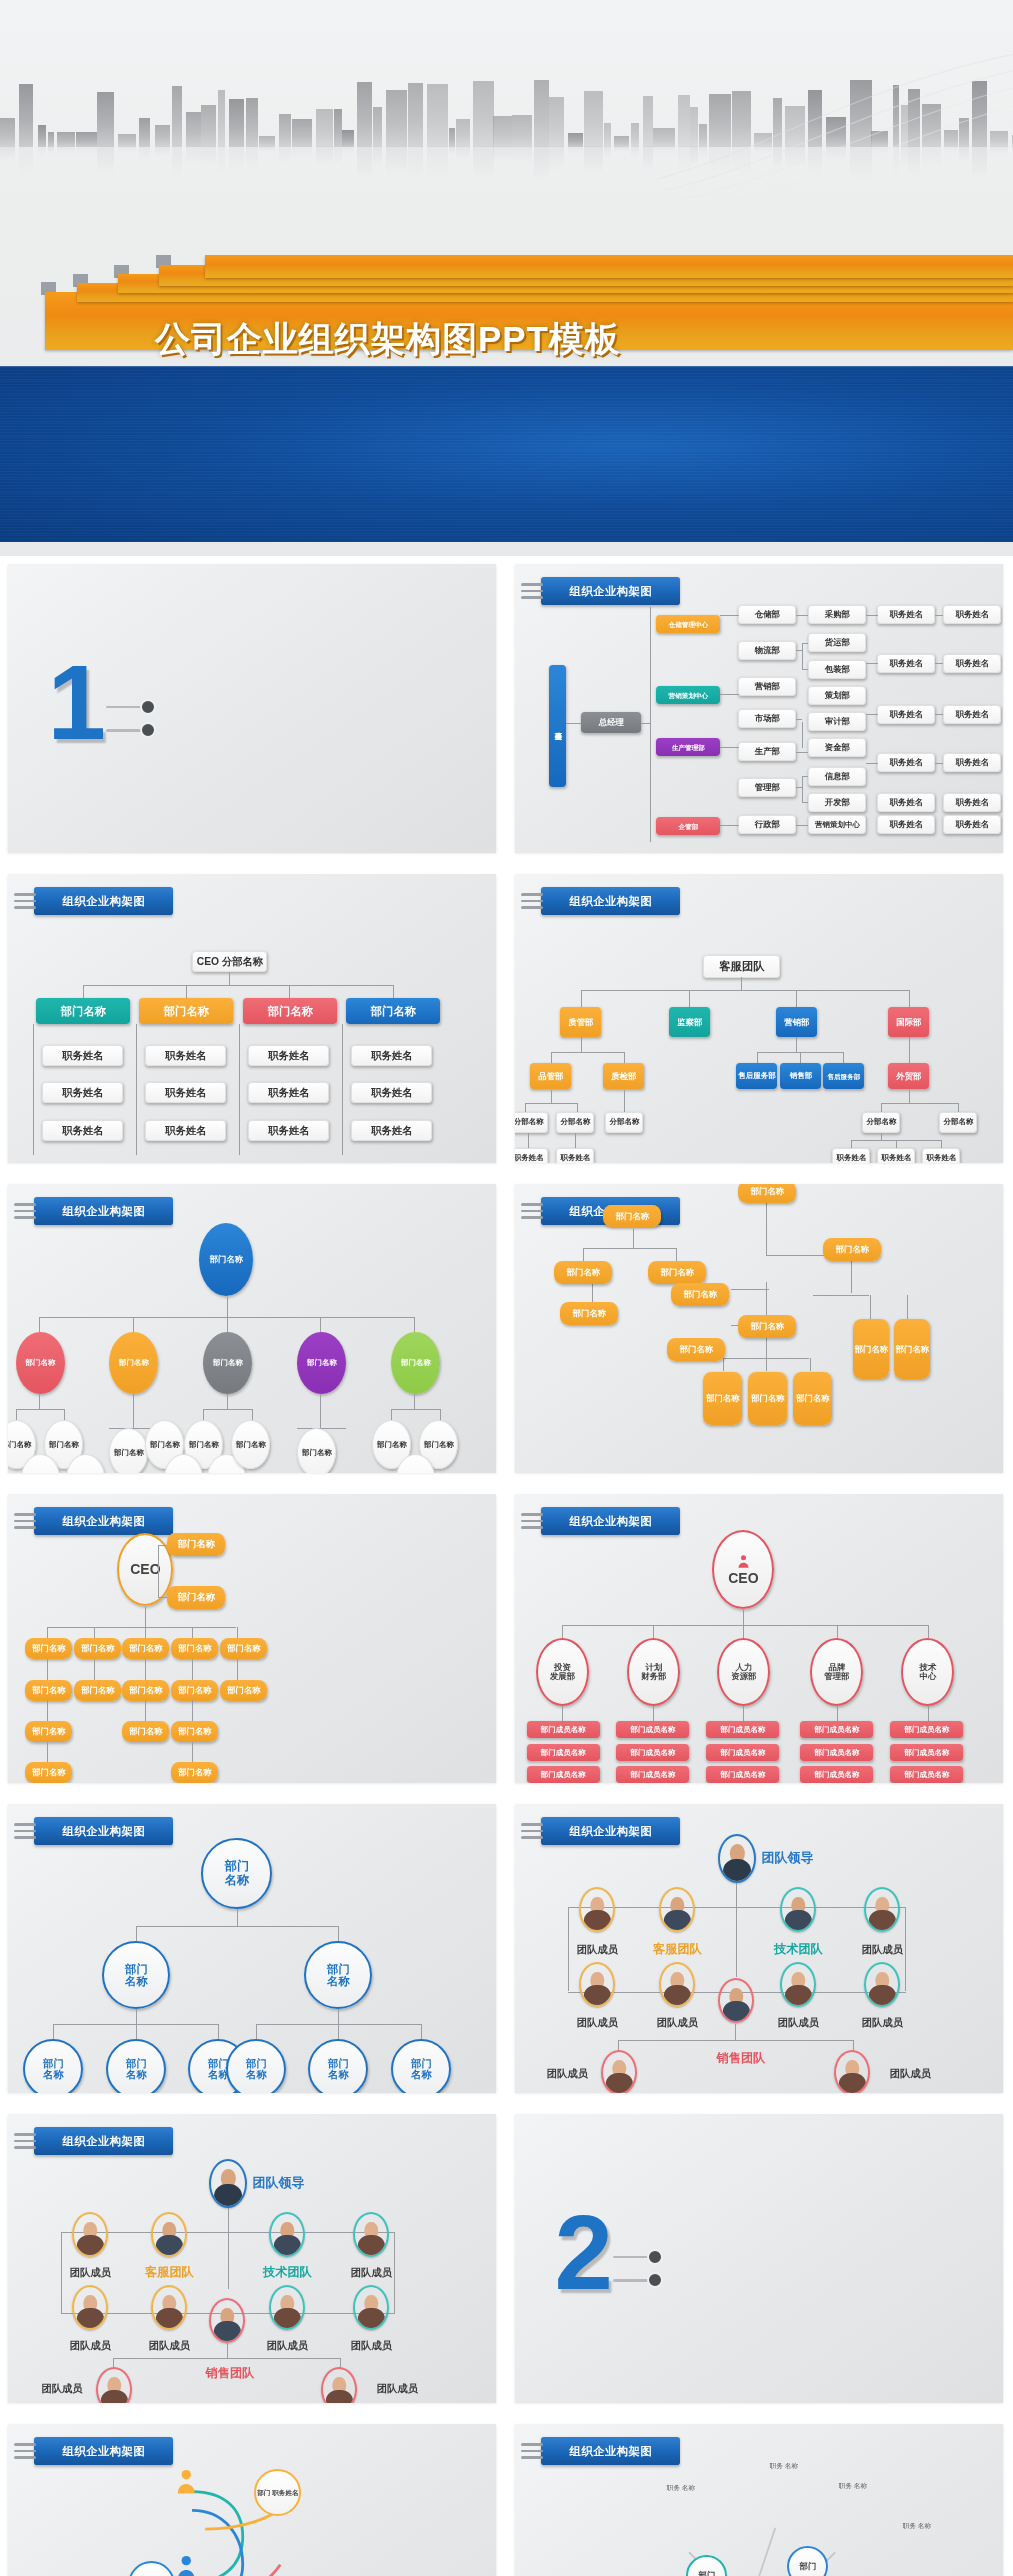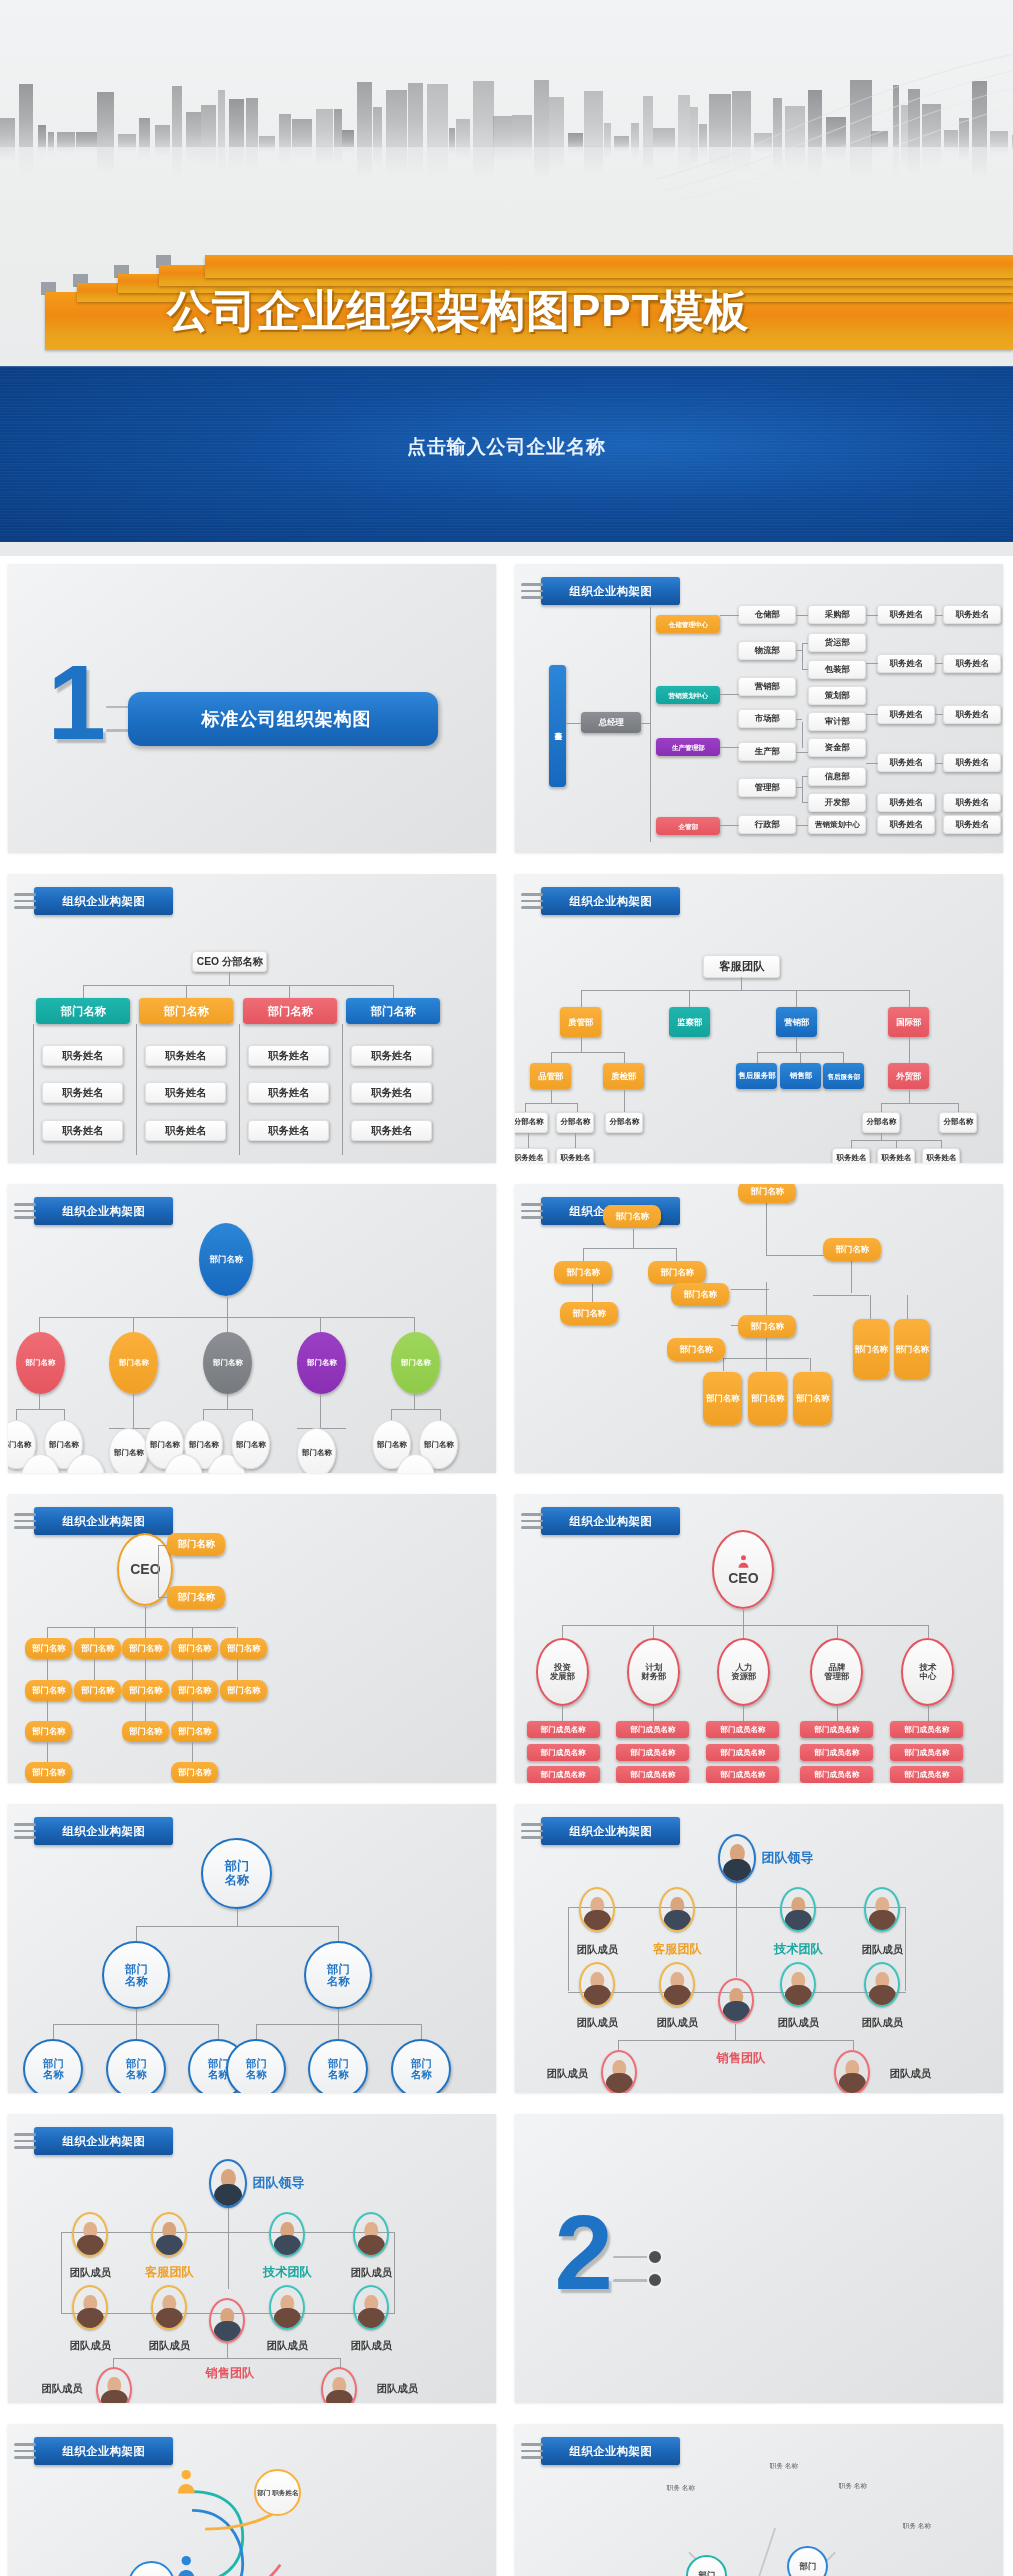--- a/index.html
+++ b/index.html
@@ -35,25 +35,24 @@
   }
   .band-step {
     position:absolute;
     background:linear-gradient(180deg,#f59b1b 0%,#ef8a12 40%,#e8a21d 75%,#f0a81c 100%);
     box-shadow:0 1.9px 2.8px rgba(0,0,0,.28);
   }
   .band-shadow {
     position:absolute; background:#9aa0a6;
   }
   .title-text {
-    position:absolute; left:155px; top:282px; width:750px;
-    font-size:44px; font-weight:bold; color:#ffffff; letter-spacing:0.9px;
+    position:absolute; left:155px; top:316px; width:750px;
+    font-size:35px; font-weight:bold; color:#ffffff; letter-spacing:0.9px;
     text-shadow:1.9px 1.9px 0 #b06a07, 0 0 5.6px rgba(0,0,0,.25);
     z-index:6;
-    margin-left:12px;
   }
   .bluebox {
     position:absolute; left:0; top:366px; width:1013px; height:176px;
     background:
       radial-gradient(ellipse at 62% 45%, #1a63b8 0%, #0f4b99 45%, #0a3c80 100%);
     box-shadow:inset 0 0.9px 0 rgba(255,255,255,.18);
   }
   .bluebox::after{
     content:""; position:absolute; inset:0;
     background:repeating-linear-gradient(0deg, rgba(255,255,255,.03) 0 0.9px, transparent 0.9px 2.8px);
@@ -315,35 +314,33 @@
     <div class="band-step" style="left:45px;  top:292px; width:968px; height:58px;"></div>
     <div class="band-step" style="left:77px;  top:283px; width:936px;  height:19px;"></div>
     <div class="band-step" style="left:118px; top:274px; width:895px;  height:19px;"></div>
     <div class="band-step" style="left:159px; top:265px; width:854px;  height:20.6px;"></div>
     <div class="band-step" style="left:205px; top:255px; width:809px;  height:22.5px;"></div>
   </div>
 
   <div class="title-text">公司企业组织架构图PPT模板</div>
 
   <div class="bluebox"></div>
-  <div class="subtitle">点击输入公司企业名称</div>
 </div>
 
 <div class="grid">
 
   <div class="slide">
     <div class="slide-inner">
       <div class="bignum" style="left:39px; top:86px;">1</div>
       <div class="connector" style="left:98px; top:131px; width:56px; height:47px;">
         <i style="top:10.3px;"></i>
           <i style="top:34px;"></i>
         <b style="left:34px; top:3.8px;"></b>
           <b style="left:34px; top:27px;"></b>
       </div>
-      <div class="divbar" style="left:120px; top:128px; width:310px; height:54px; padding-left:73px;">标准公司组织架构图</div>
     </div>
   </div>
 
   <div class="slide">
     <div class="slide-inner">
       <div class="tag">
         <span class="rings">
             <i></i>
             <i></i>
             <i></i>

